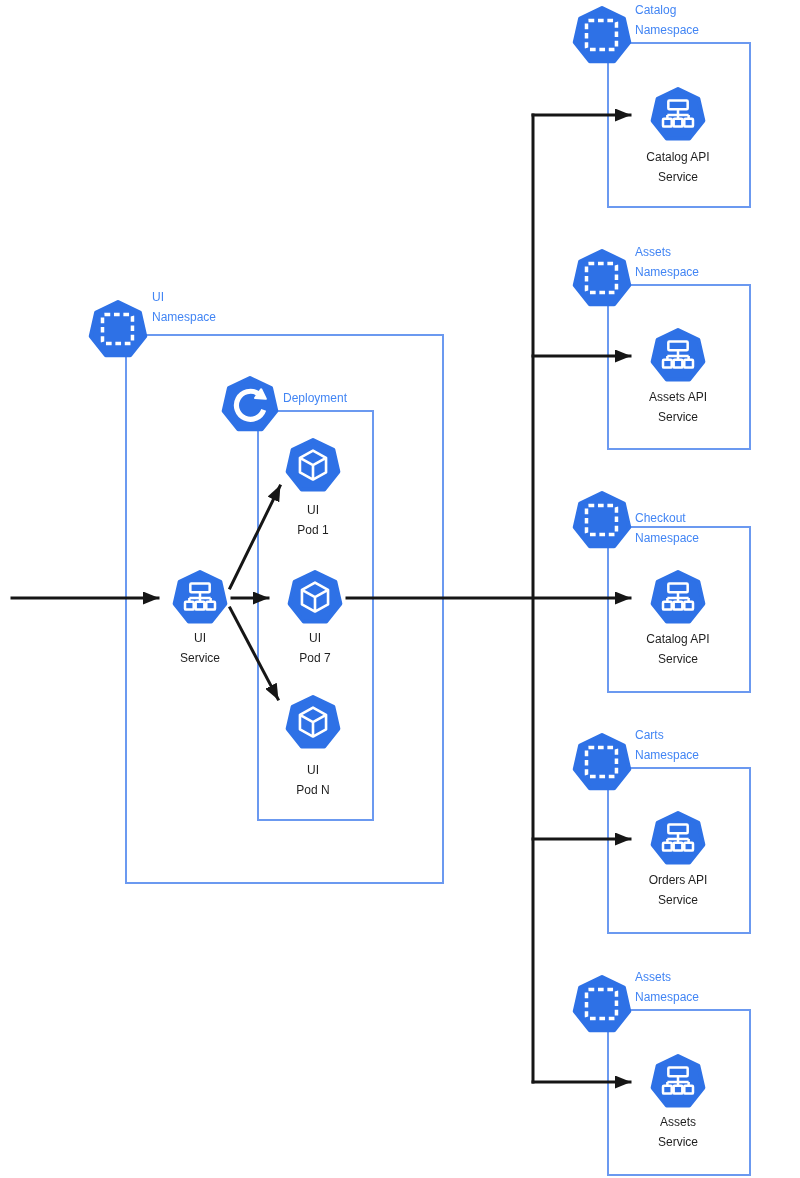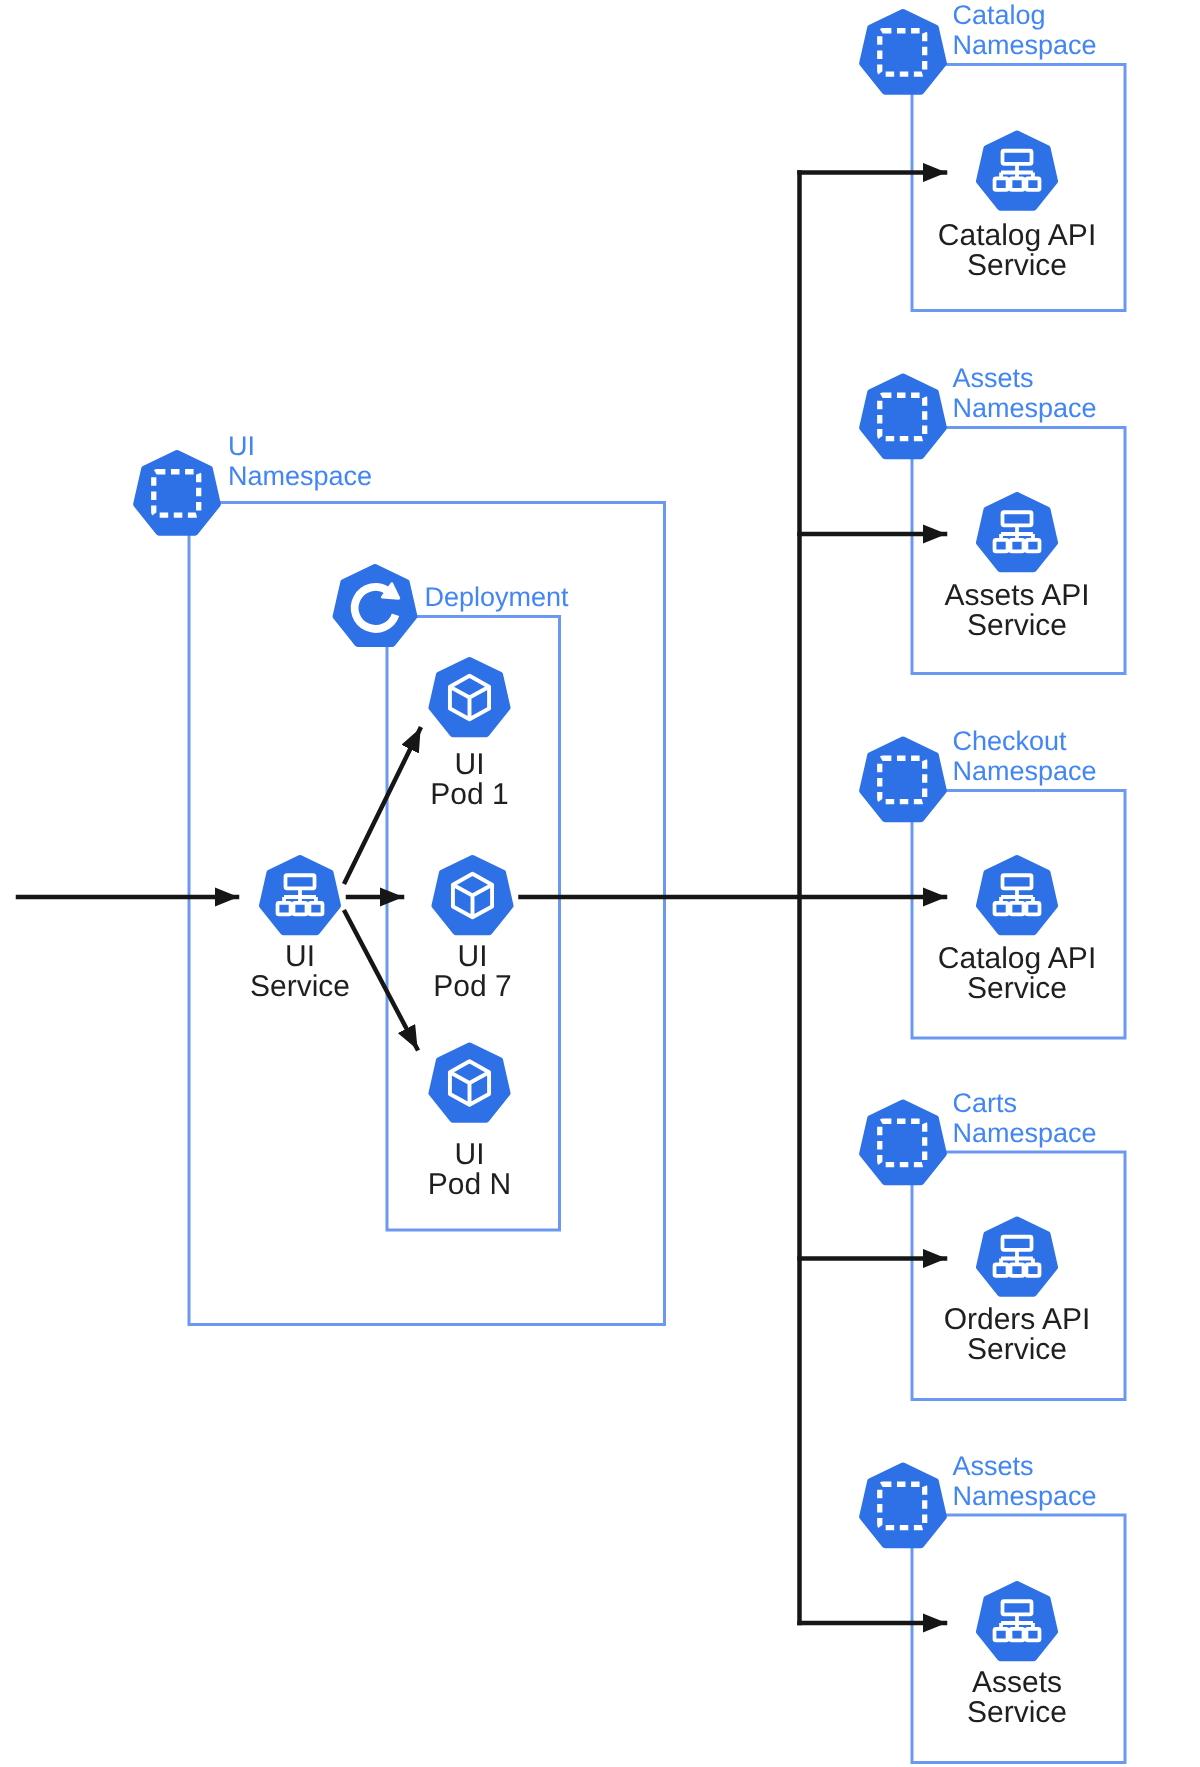--- a/index.html
+++ b/index.html
@@ -1,21 +1,21 @@
 <!DOCTYPE html>
 <html><head>
 <meta charset="utf-8">
 <style>
   html,body{margin:0;padding:0;background:#ffffff;}
   .canvas{position:relative;width:800px;height:1178px;background:#ffffff;overflow:hidden;
           font-family:"Liberation Sans",sans-serif;}
   .wires{position:absolute;left:0;top:0;z-index:0;}
   .ic{position:absolute;z-index:2;}
-  .lbl-blue{position:absolute;z-index:1;color:#4285F4;font-size:18px;line-height:20px;white-space:nowrap;}
-  .lbl-node{position:absolute;z-index:1;color:#1F1F1F;font-size:20px;line-height:20px;text-align:center;width:140px;}
+  .lbl-blue{position:absolute;z-index:1;color:#4285F4;font-size:12px;line-height:20px;white-space:nowrap;}
+  .lbl-node{position:absolute;z-index:1;color:#1F1F1F;font-size:12px;line-height:20px;text-align:center;width:140px;}
   .lbl-blue span,.lbl-node span{display:block;}
   .hfill{fill:#2E71E6;stroke:#2E71E6;stroke-width:4;stroke-linejoin:round;}
   .wglyph{fill:none;stroke:#ffffff;stroke-width:2.6;}
   .box{fill:none;stroke:#6B99F0;stroke-width:2;}
   .flow{fill:none;stroke:#161616;stroke-width:3;stroke-linecap:square;}
 </style>
 </head>
 <body>
 
 <div class="canvas">
@@ -147,21 +147,21 @@
       <use href="#sym-svc"></use>
     </svg>
   <div class="lbl-node" style="left:608px;top:387px">
     <span>Assets API</span>
       <span>Service</span>
   </div>
 
   <svg class="ic" style="left:571px;top:490px" width="62" height="62" viewBox="-30 -30 60 60">
       <use href="#sym-ns"></use>
     </svg>
-  <div class="lbl-blue" style="left:635px;top:484px">
+  <div class="lbl-blue" style="left:635px;top:508px">
     <span>Checkout</span>
       <span>Namespace</span>
   </div>
   <svg class="ic" style="left:649px;top:569px" width="58" height="58" viewBox="-30 -30 60 60">
       <use href="#sym-svc"></use>
     </svg>
   <div class="lbl-node" style="left:608px;top:629px">
     <span>Catalog API</span>
       <span>Service</span>
   </div>

